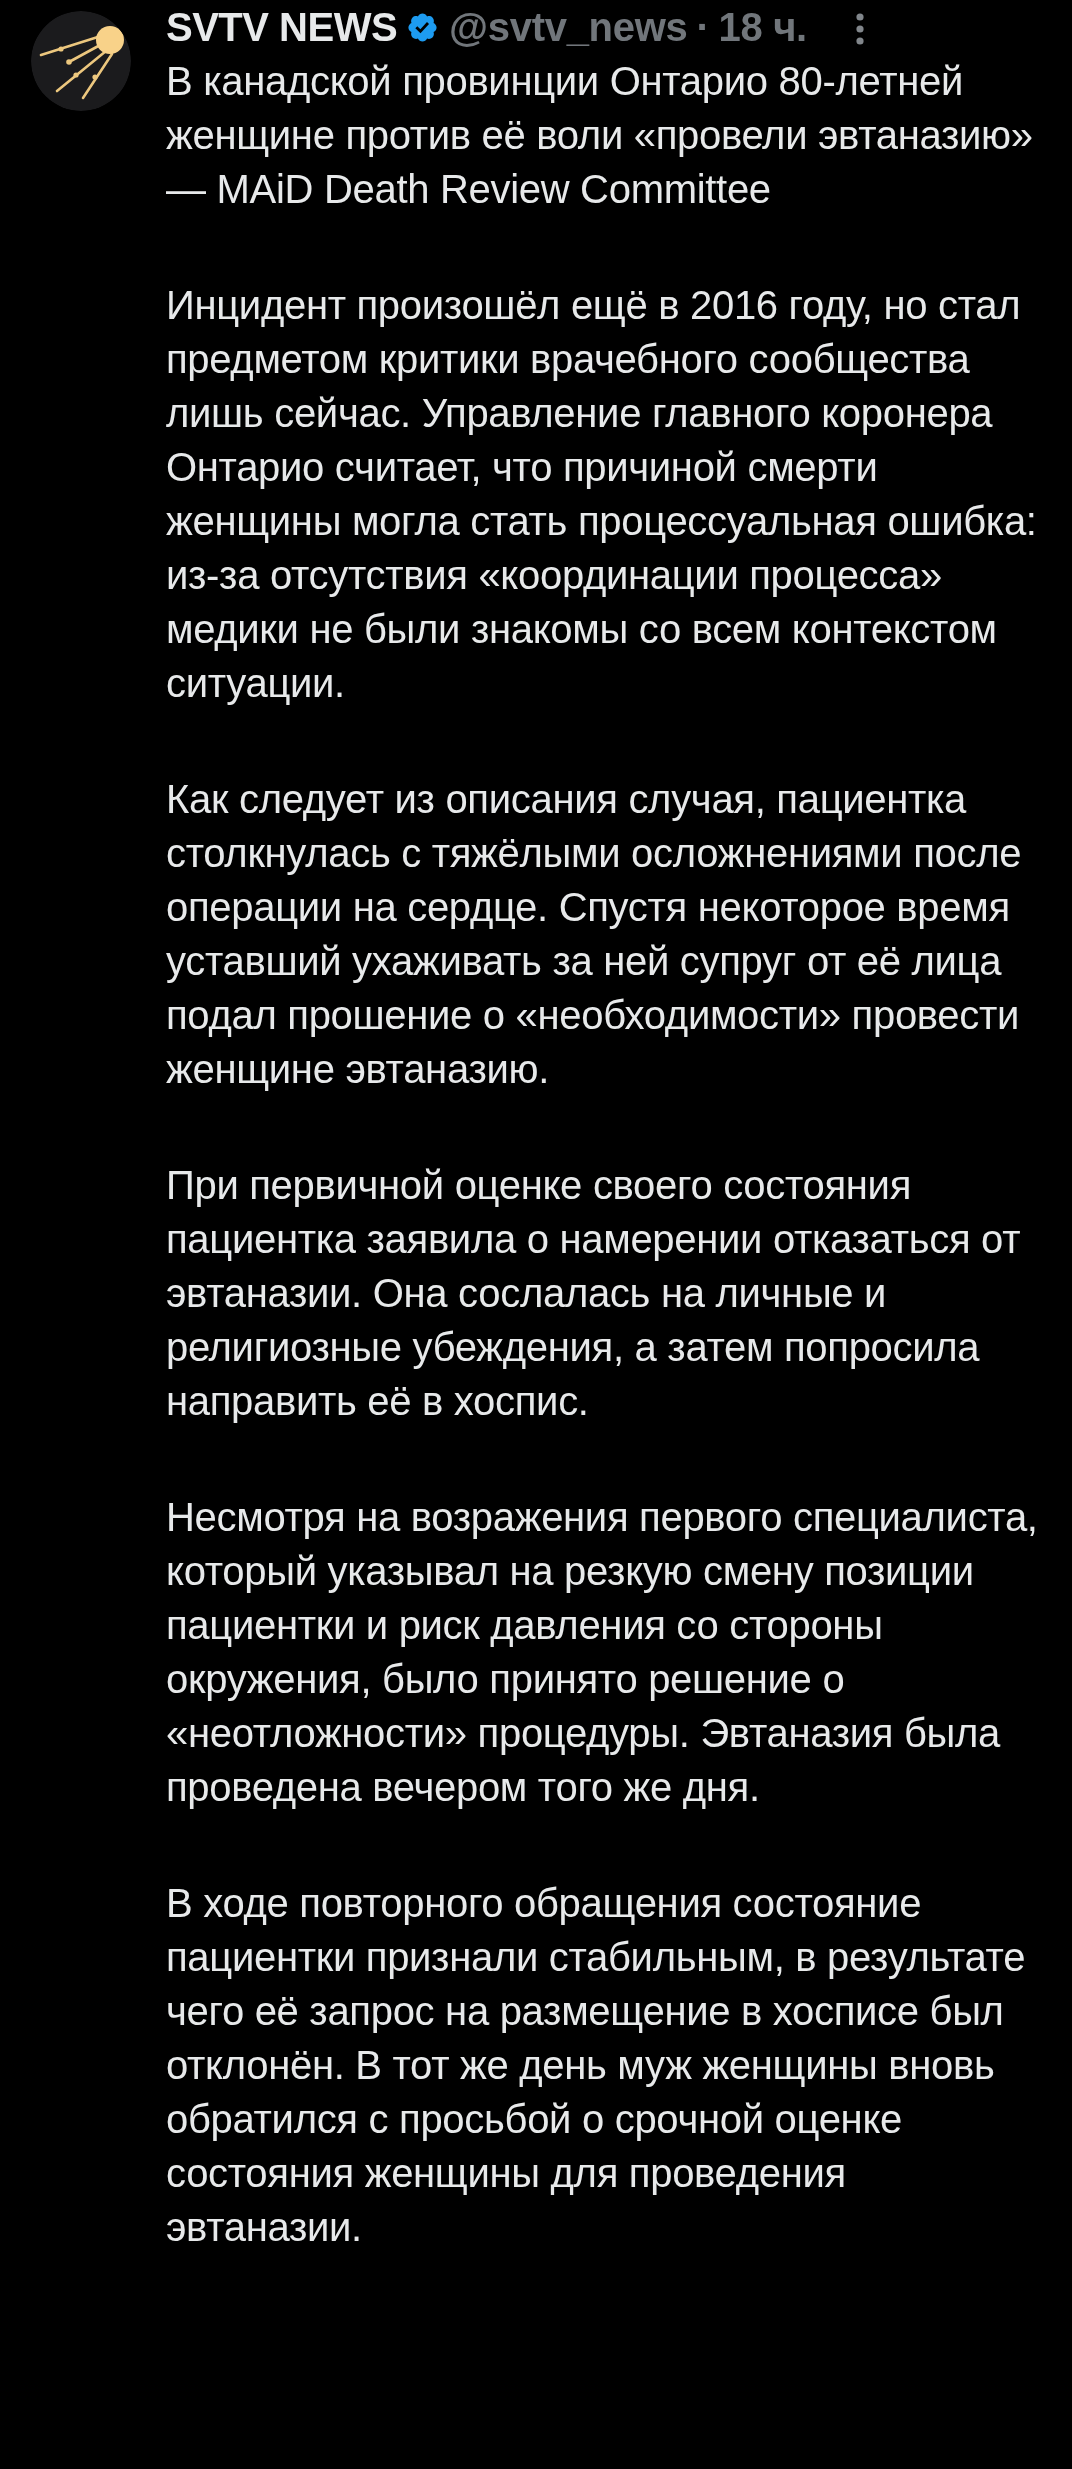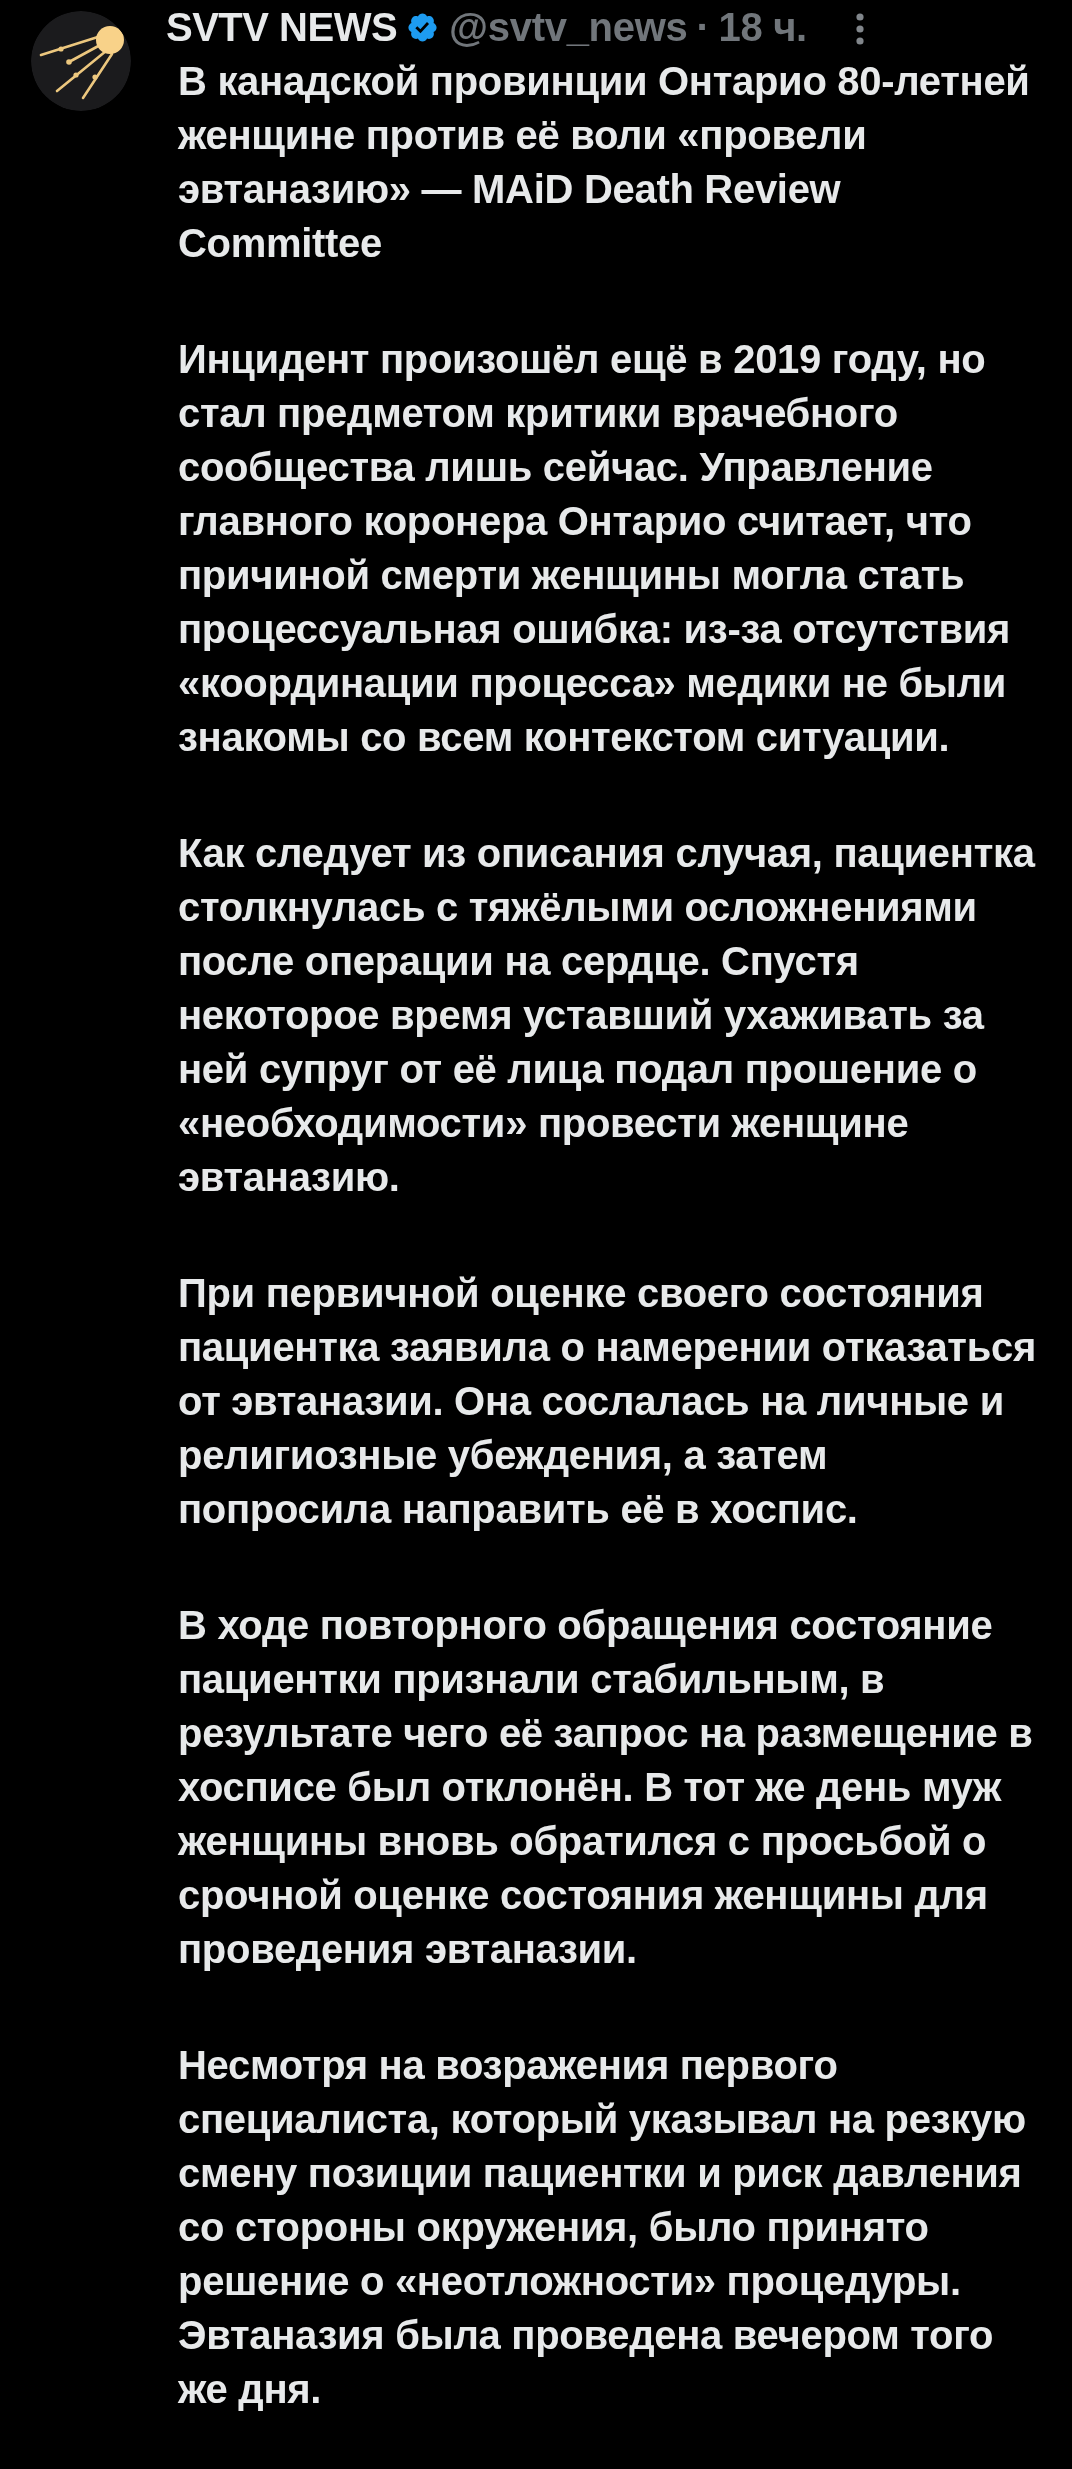--- a/index.html
+++ b/index.html
@@ -67,21 +67,21 @@
   }
   .more svg{display:block;}
   .body{
     width:884px;
     margin-top:0;
     font-size:40px;
     line-height:54px;
     letter-spacing:-0.3px;
     color:var(--text);
   }
-  .body p{margin:0 12px 62px;font-weight:bold;}
+  .body p{margin:0 0 62px;}
   .body p:last-child{margin-bottom:0;}
 </style>
 </head>
 <body>
 
 <div class="post">
 
   <div class="avatar">
     <svg viewBox="0 0 100 100">
       <circle cx="50" cy="50" r="50" fill="#1b1b1d"></circle>
@@ -117,20 +117,20 @@
           <circle cx="8" cy="9" r="3.6"></circle>
           <circle cx="8" cy="21" r="3.6"></circle>
           <circle cx="8" cy="33" r="3.6"></circle>
         </g>
       </svg>
     </span>
   </div>
 
   <div class="body">
       <p>В канадской провинции Онтарио 80-летней женщине против её воли «провели эвтаназию» — MAiD Death Review Committee</p>
-      <p>Инцидент произошёл ещё в 2019 году, но стал предметом критики врачебного сообщества лишь сейчас. Управление главного коронера Онтарио считает, что причиной смерти женщины могла стать процессуальная ошибка: из-за отсутствия «координации процесса» медики не были знакомы со всем контекстом ситуации.</p>
+      <p>Инцидент произошёл ещё в 2016 году, но стал предметом критики врачебного сообщества лишь сейчас. Управление главного коронера Онтарио считает, что причиной смерти женщины могла стать процессуальная ошибка: из-за отсутствия «координации процесса» медики не были знакомы со всем контекстом ситуации.</p>
       <p>Как следует из описания случая, пациентка столкнулась с тяжёлыми осложнениями после операции на сердце. Спустя некоторое время уставший ухаживать за ней супруг от её лица подал прошение о «необходимости» провести женщине эвтаназию.</p>
       <p>При первичной оценке своего состояния пациентка заявила о намерении отказаться от эвтаназии. Она сослалась на личные и религиозные убеждения, а затем попросила направить её в хоспис.</p>
+      <p>Несмотря на возражения первого специалиста, который указывал на резкую смену позиции пациентки и риск давления со стороны окружения, было принято решение о «неотложности» процедуры. Эвтаназия была проведена вечером того же дня.</p>
       <p>В ходе повторного обращения состояние пациентки признали стабильным, в результате чего её запрос на размещение в хосписе был отклонён. В тот же день муж женщины вновь обратился с просьбой о срочной оценке состояния женщины для проведения эвтаназии.</p>
-      <p>Несмотря на возражения первого специалиста, который указывал на резкую смену позиции пациентки и риск давления со стороны окружения, было принято решение о «неотложности» процедуры. Эвтаназия была проведена вечером того же дня.</p>
     </div>
 
 </div>
 
 </body></html>

